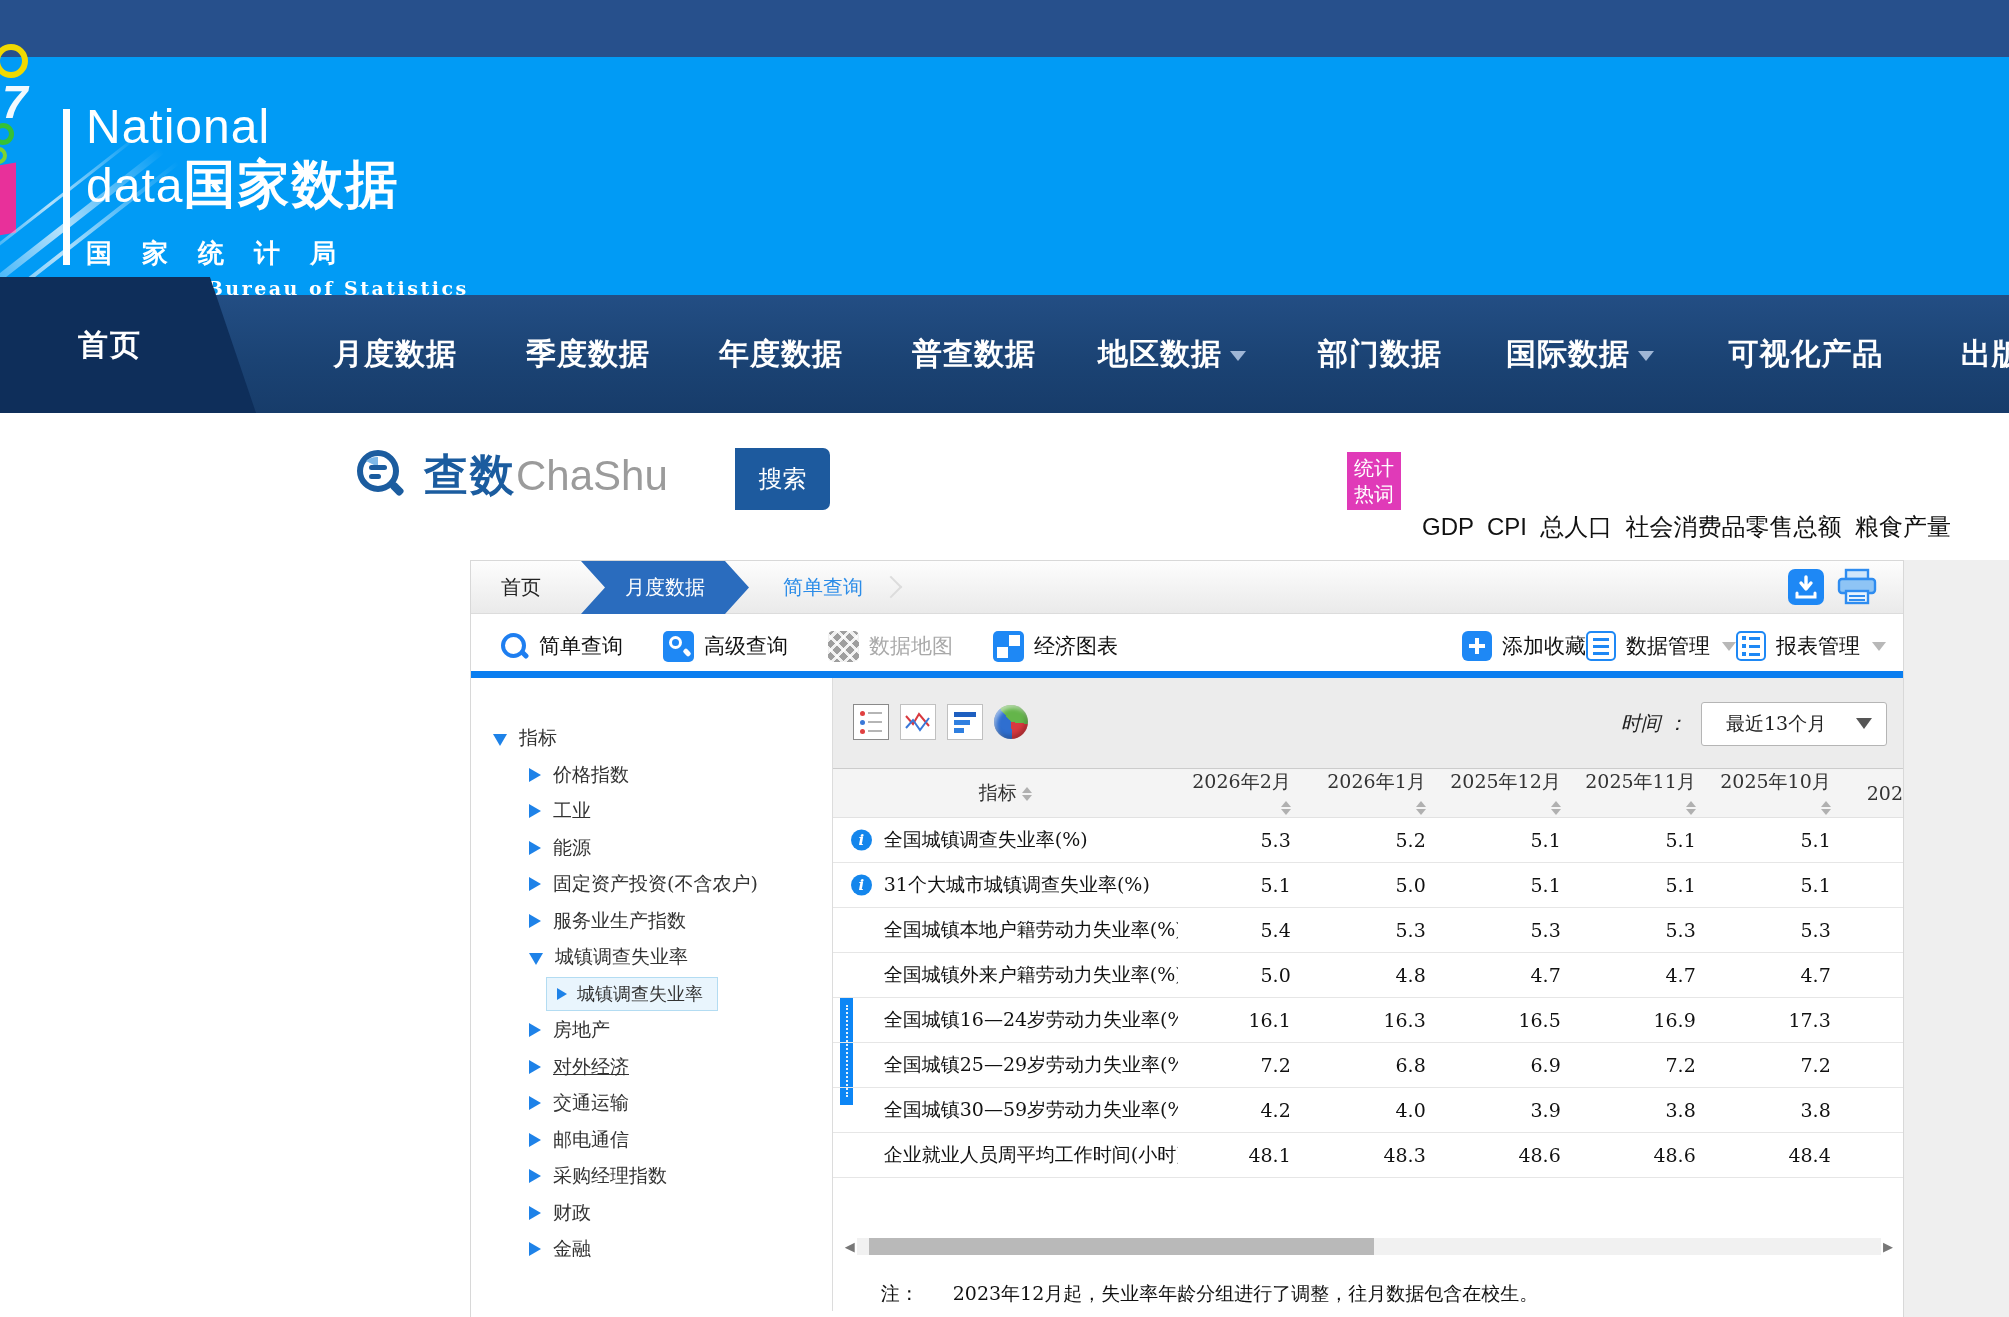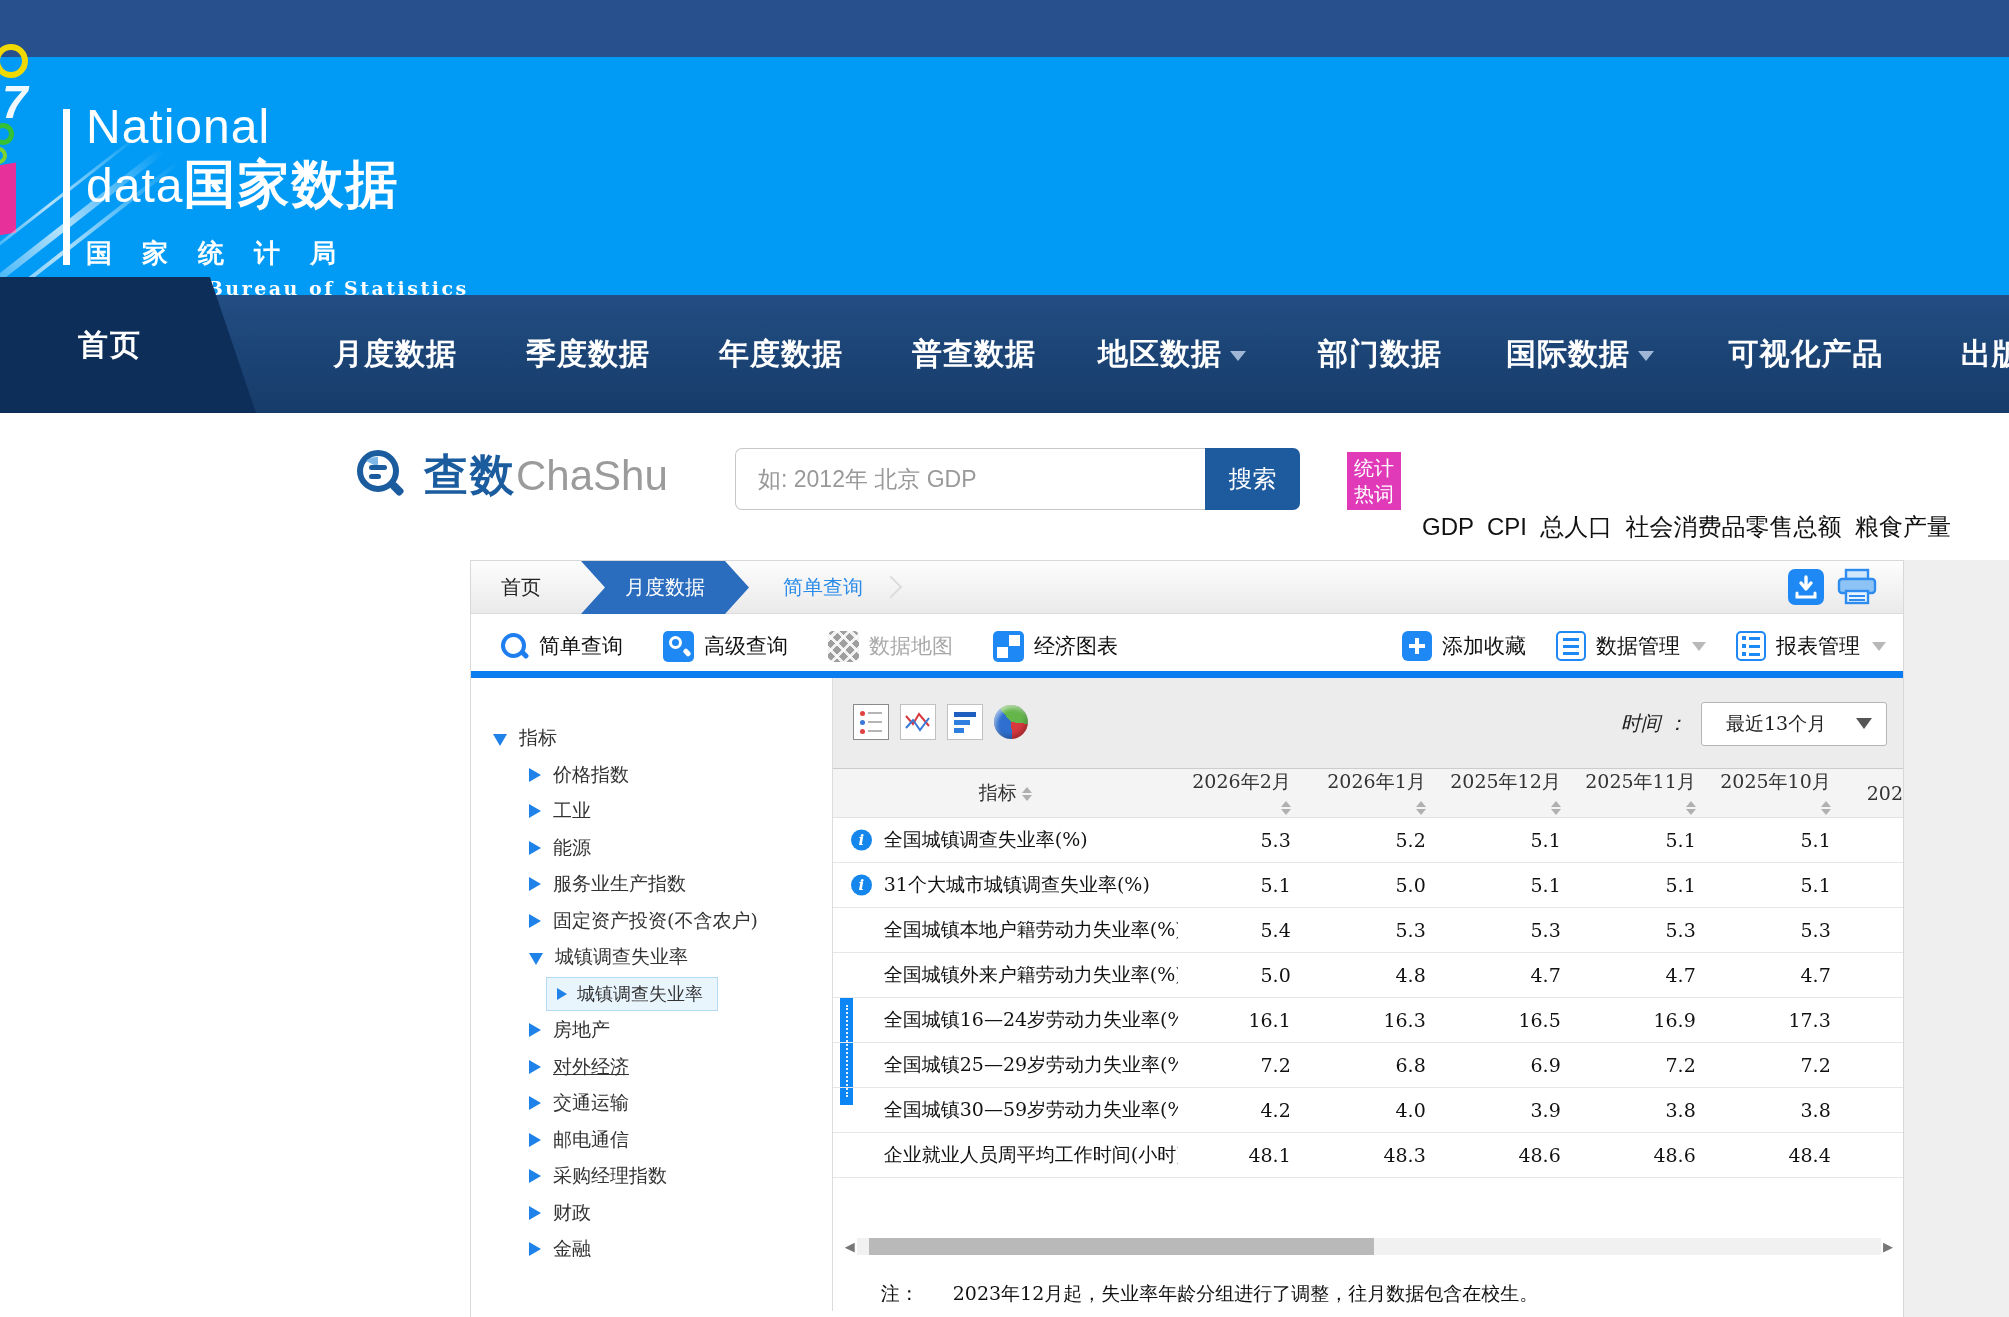--- a/index.html
+++ b/index.html
@@ -56,21 +56,21 @@
   .bc-home { position:absolute; left:30px; top:0; line-height:53px; font-size:20px; color:#222; cursor:pointer; }
   .bc-arrow { position:absolute; left:110px; top:0; width:168px; height:53px; background:#2a6cbe; clip-path:polygon(0 0, calc(100% - 24px) 0, 100% 50%, calc(100% - 24px) 100%, 0 100%, 24px 50%); color:#fff; font-size:20px; line-height:53px; text-align:center; cursor:pointer; }
   .bc-current { position:absolute; left:312px; top:0; line-height:53px; font-size:20px; color:#2b8ce8; cursor:pointer; }
   .bc-chev { position:absolute; left:412px; top:18px; width:16px; height:16px; border-top:2px solid #dcdcdc; border-right:2px solid #dcdcdc; transform:rotate(45deg); }
   .dl-btn { position:absolute; right:79px; top:8px; width:36px; height:36px; cursor:pointer; }
   .pr-btn { position:absolute; right:25px; top:7px; width:42px; height:38px; cursor:pointer; }
 
   
   .toolbar { position:relative; height:64px; border-bottom:7px solid #0a7ef0; background:#fff; font-family:"DejaVu Serif", serif; }
   .tb-left { position:absolute; left:28px; top:0; height:64px; display:flex; align-items:center; gap:40px; }
-  .tb-right { position:absolute; right:17px; top:0; height:64px; display:flex; align-items:center; gap:30px; }
+  .tb-right { position:absolute; right:17px; top:0; height:64px; display:flex; align-items:center; }
   .tb-item { display:flex; align-items:center; gap:10px; font-size:21px; color:#111; cursor:pointer; white-space:nowrap; }
   .tb-item.disabled { color:#a9a9a9; cursor:default; }
   .tb-caret { border-left:7px solid transparent; border-right:7px solid transparent; border-top:9px solid #b8b8b8; margin-left:2px; }
   .ic-sq { width:31px; height:31px; border-radius:5px; background:#1e88f5; position:relative; flex:none; }
   .ic-mag-blue { width:30px; height:30px; position:relative; flex:none; }
   .ic-mag-blue::before { content:""; position:absolute; left:2px; top:2px; width:17px; height:17px; border:4px solid #1e7ef0; border-radius:50%; }
   .ic-mag-blue::after { content:""; position:absolute; left:21px; top:21px; width:9px; height:5px; background:#1e7ef0; border-radius:2px; transform:rotate(45deg); }
   .ic-sq .mag-w { position:absolute; left:6px; top:5px; width:13px; height:13px; border:3.5px solid #fff; border-radius:50%; }
   .ic-sq .mag-h { position:absolute; left:20px; top:19px; width:8px; height:5px; background:#fff; border-radius:2px; transform:rotate(45deg); }
   .ic-map { width:31px; height:31px; border-radius:5px; background:#9e9e9e; flex:none;
@@ -192,21 +192,20 @@
       <circle cx="26" cy="24" r="18" fill="none" stroke="#1b5c9f" stroke-width="6"></circle>
       <path d="M14 14 a16 16 0 0 1 12 -4 l0 10 z" fill="#7db8e8"></path>
       <rect x="17" y="18" width="18" height="5" rx="2.5" fill="#1b5c9f"></rect>
       <rect x="17" y="27" width="12" height="5" rx="2.5" fill="#1b5c9f"></rect>
       <rect x="38" y="38" width="14" height="8" rx="3" fill="#1b5c9f" transform="rotate(45 45 42)"></rect>
     </svg>
     <span class="chashu-cn">查数</span>
       <span class="chashu-en">ChaShu</span>
   </div>
   <div class="search-box">
-    <input class="search-input" type="text" placeholder="如: 2012年 北京 GDP" style="">
     <button class="search-btn">搜索</button>
   </div>
   <div class="hot-badge">
     <div>统计</div>
     <div>热词</div>
   </div>
   <div class="hot-words">
     <div>GDP  CPI  总人口  社会消费品零售总额  粮食产量</div>
     <div>PMI  PPI  城镇居民人均可支配收入</div>
   </div>
@@ -296,25 +295,25 @@
         <div class="tree-row lvl1">
             <span class="tri-right"></span>
             <span>工业</span>
           </div>
         <div class="tree-row lvl1">
             <span class="tri-right"></span>
             <span>能源</span>
           </div>
         <div class="tree-row lvl1">
             <span class="tri-right"></span>
+            <span>固定资产投资(不含农户)</span>
+          </div>
+        <div class="tree-row lvl1">
+            <span class="tri-right"></span>
             <span>服务业生产指数</span>
-          </div>
-        <div class="tree-row lvl1">
-            <span class="tri-right"></span>
-            <span>固定资产投资(不含农户)</span>
           </div>
         <div class="tree-row lvl1">
             <span class="tri-down"></span>
             <span>城镇调查失业率</span>
           </div>
         <div class="tree-sel-wrap">
           <div class="tree-sel">
               <span class="tri-right"></span>
               <span>城镇调查失业率</span>
             </div>

